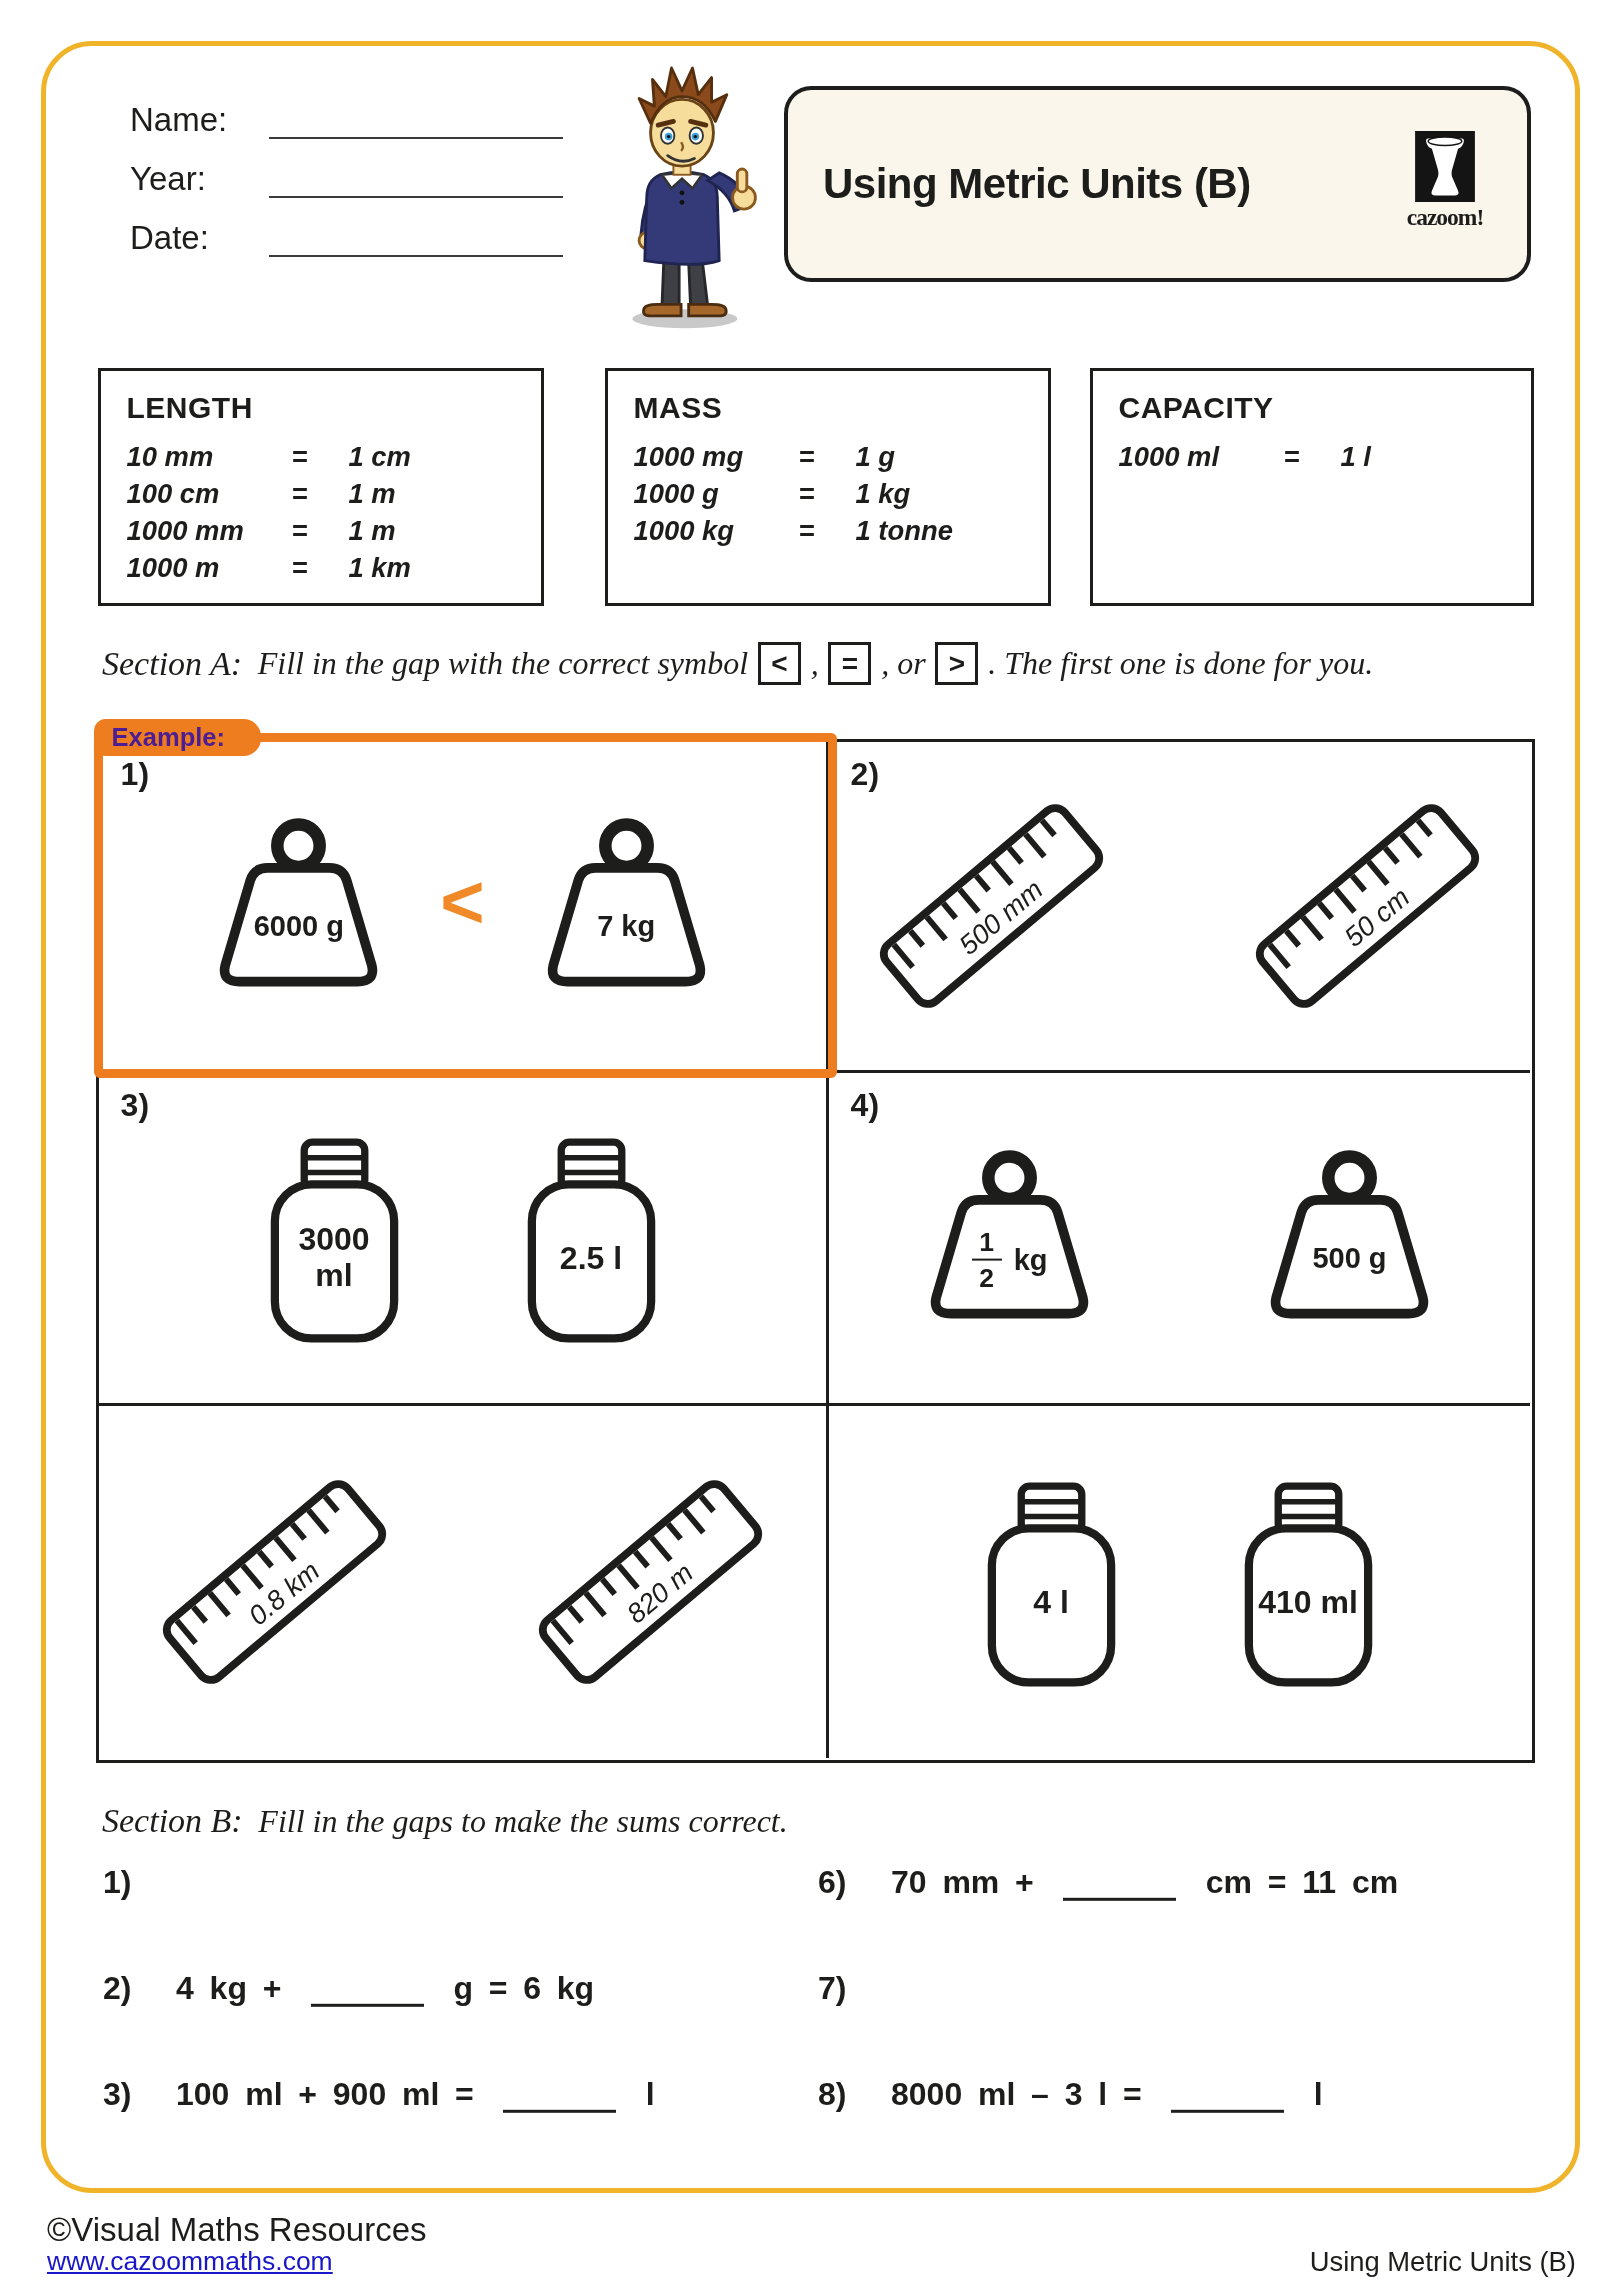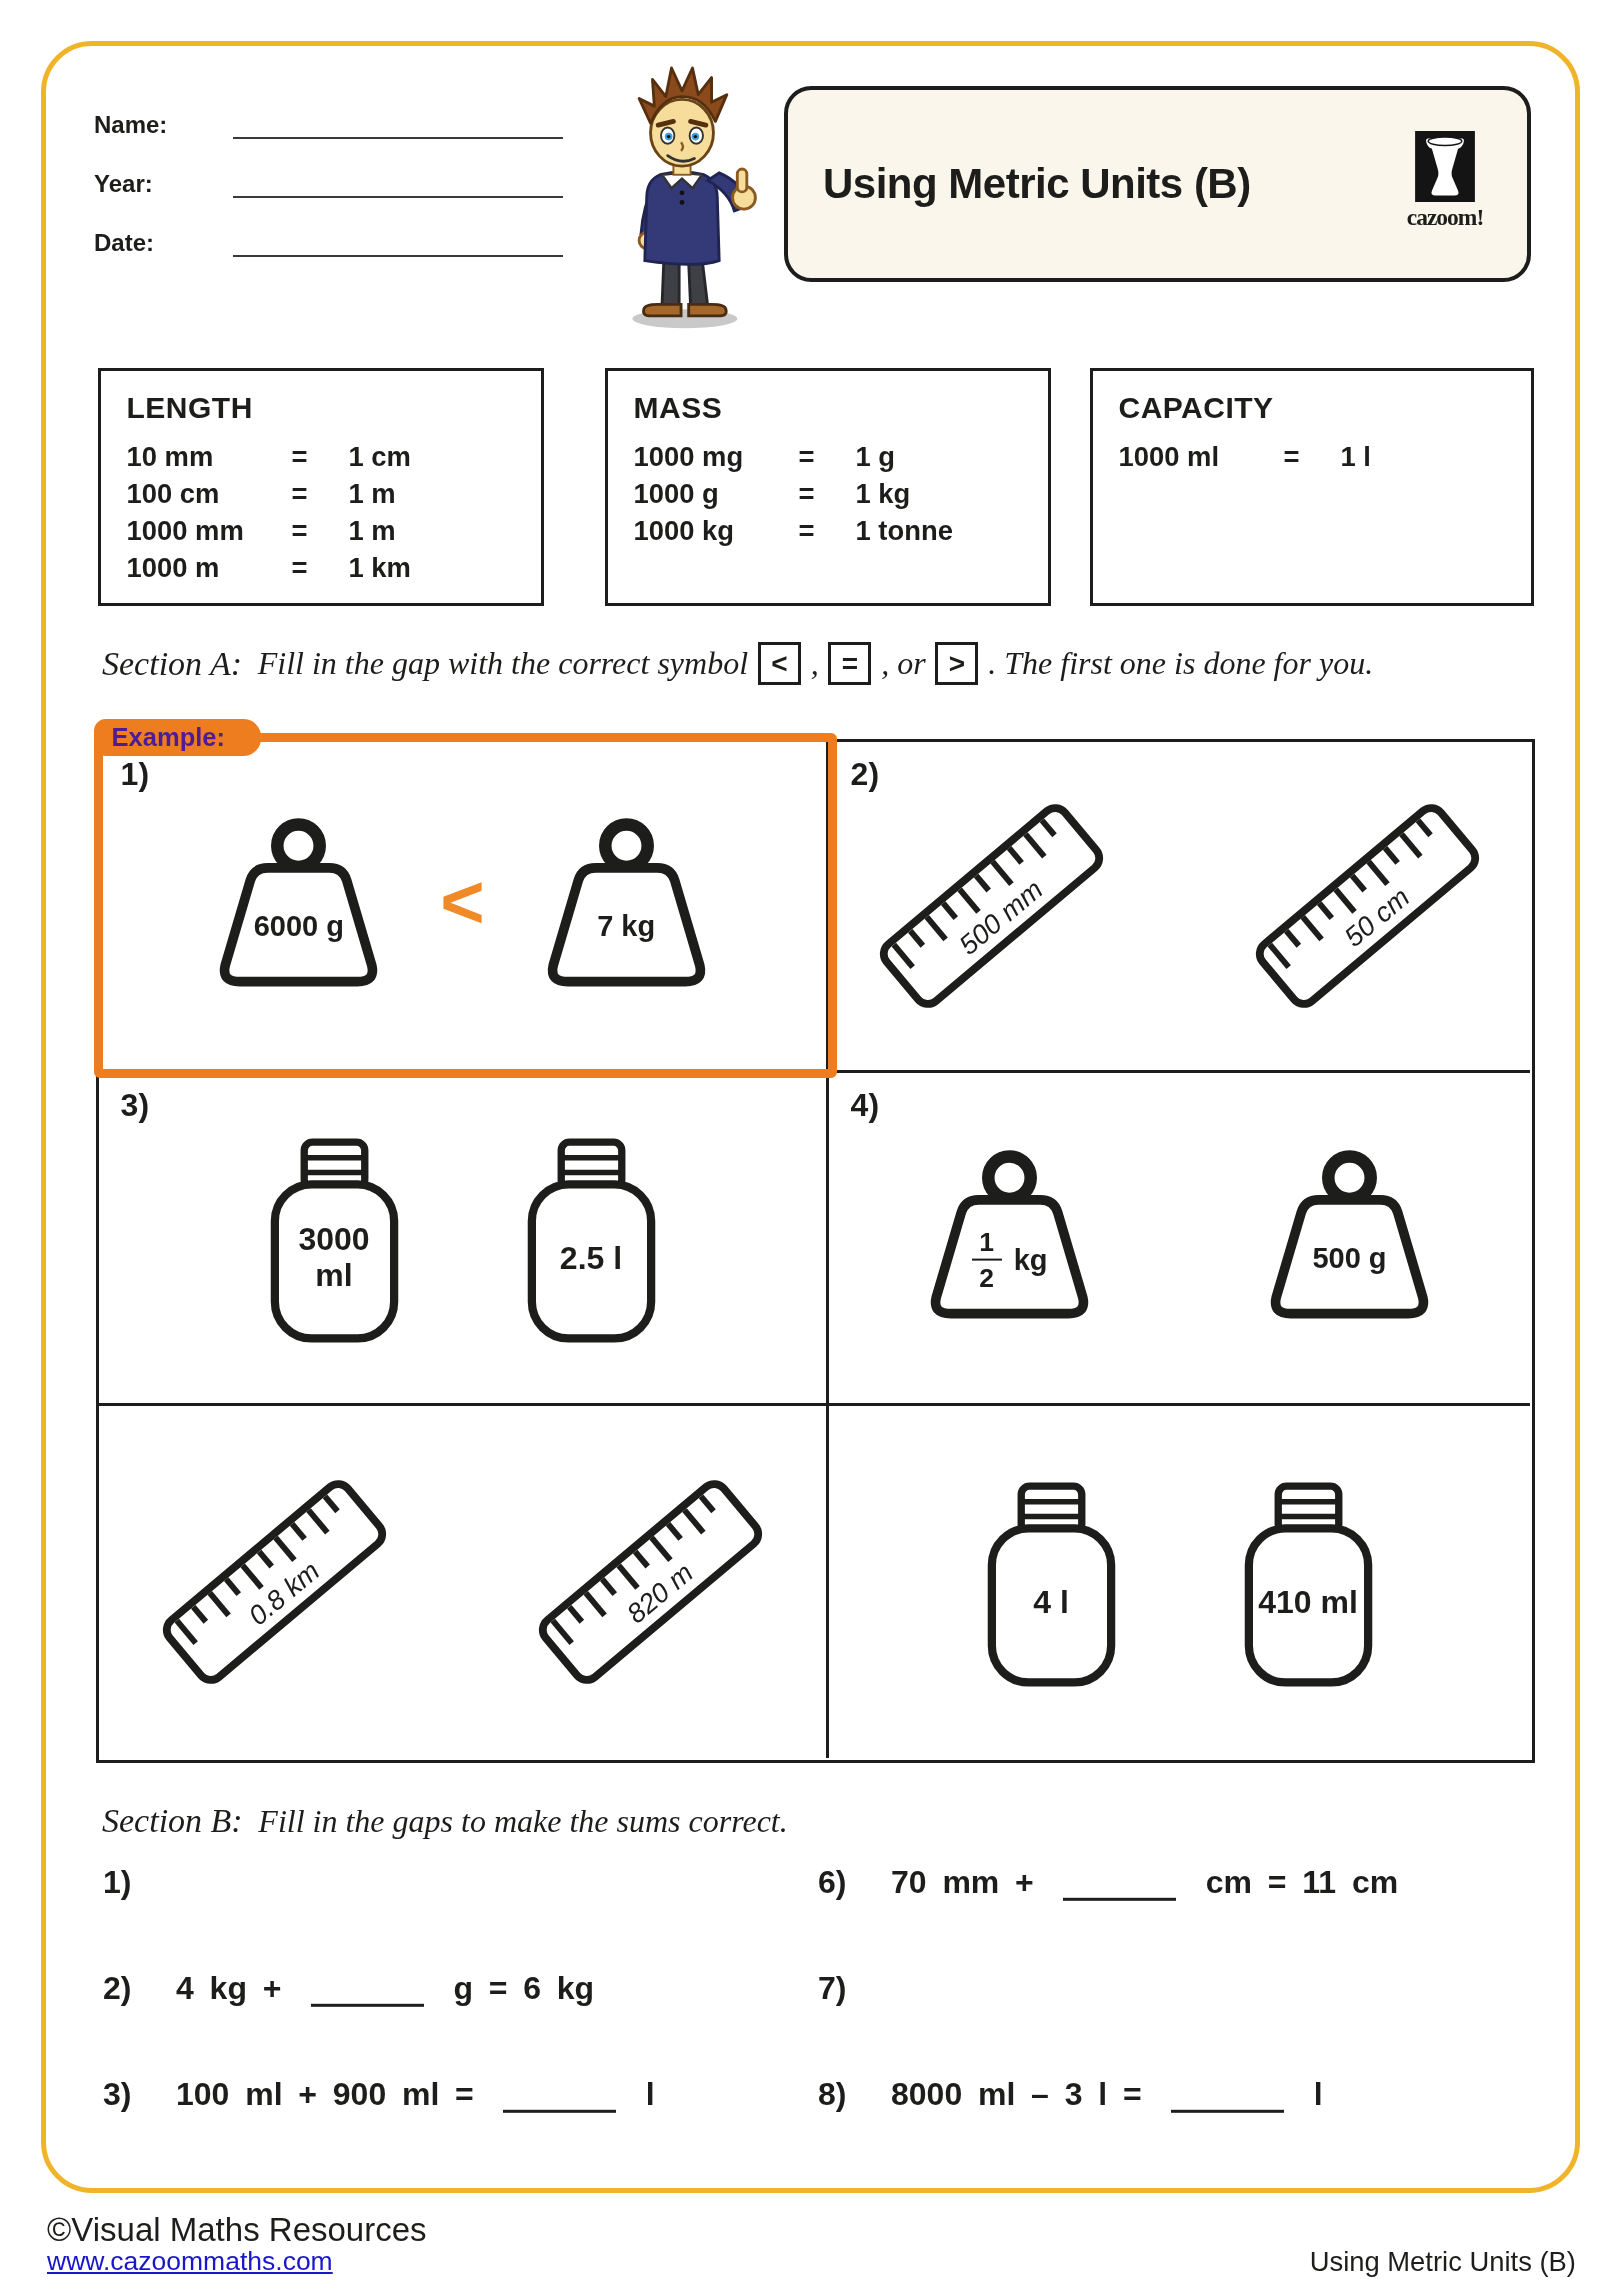--- a/index.html
+++ b/index.html
@@ -4,40 +4,40 @@
 <style>
   * { margin:0; padding:0; box-sizing:border-box; }
   body { background:#fff; font-family:"Liberation Sans", sans-serif; color:#1d1d1b; }
   .page { position:relative; width:1621px; height:2293px; background:#fff; overflow:hidden; }
 
   .outer-border { position:absolute; left:41px; top:41px; width:1539px; height:2152px;
     border:5.9px solid #F0B42A; border-radius:51px; }
 
   
   .hfield { position:absolute; left:94px; width:469px; display:flex; align-items:flex-end; }
-  .hlabel { font-size:24px; font-weight:bold; width:139px; }
+  .hlabel { font-size:33px; font-weight:normal; width:139px;margin-left:36px; }
   .hline  { flex:1; border-bottom:2.5px solid #3a3a3a; height:39px; }
 
   .mascot { position:absolute; left:586px; top:47px; width:192px; height:286px; }
 
   .title-box { position:absolute; left:784px; top:86px; width:747px; height:196px;
     background:#FAF6EB; border:4.9px solid #1d1d1b; border-radius:27.4px; }
   .page-title { position:absolute; left:35px; top:50%; transform:translateY(-50%);
     font-size:42px; font-weight:bold; letter-spacing:-0.5px; }
   .logo { position:absolute; right:37px; top:41px; width:90px; text-align:center; }
   .logo svg { width:62px; height:71px; display:block; margin:0 auto; }
   .logo-text { font-family:"Liberation Serif", serif; font-weight:bold; font-size:23.5px;
     margin-top:2px; letter-spacing:-1px; }
 
   
   .ref-box { position:absolute; top:368px; height:238px; border:3.9px solid #1d1d1b;
     background:#fff; padding:19.6px 0 0 25.5px; }
   .ref-title { font-size:30px; font-weight:bold; letter-spacing:0.5px; }
   .ref-box table { border-collapse:collapse; margin-top:13.7px; font-size:27.4px; font-weight:bold; }
-  .ref-box td { height:37px; vertical-align:middle; }
+  .ref-box td { height:37px; vertical-align:middle;font-style:italic; }
   .ref-box td:nth-child(1){ min-width:165px; }
   .ref-box td:nth-child(2){ width:57px; }
 
   
   .sec-head { position:absolute; left:102px; display:flex; align-items:center;
     font-family:"Liberation Serif", serif; font-style:italic; font-size:32px; white-space:pre; }
   .sec-label { font-weight:normal; font-size:34px; margin-right:15.7px; }
   .sym-box { font-family:"Liberation Sans", sans-serif; font-style:normal; font-weight:bold;
     width:43px; height:43px; border:3.9px solid #1d1d1b; display:flex; align-items:center;
     justify-content:center; font-size:28px; margin:0 9.8px; flex:none; }

